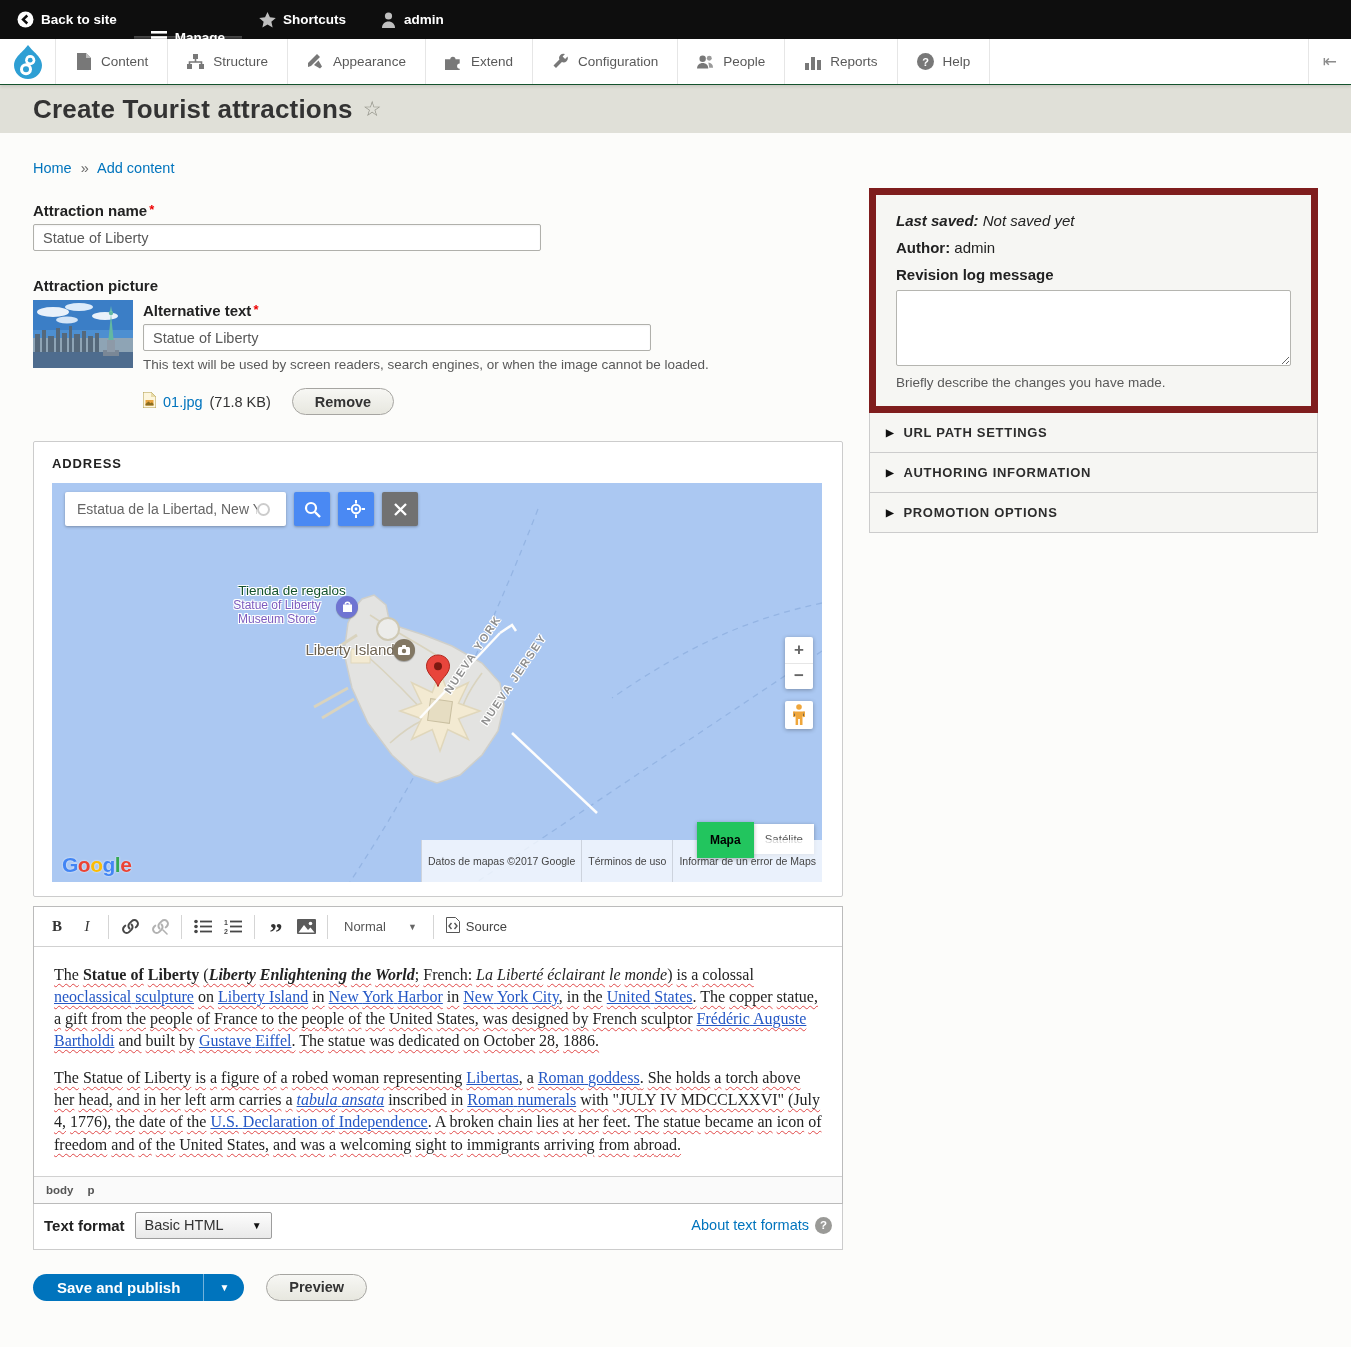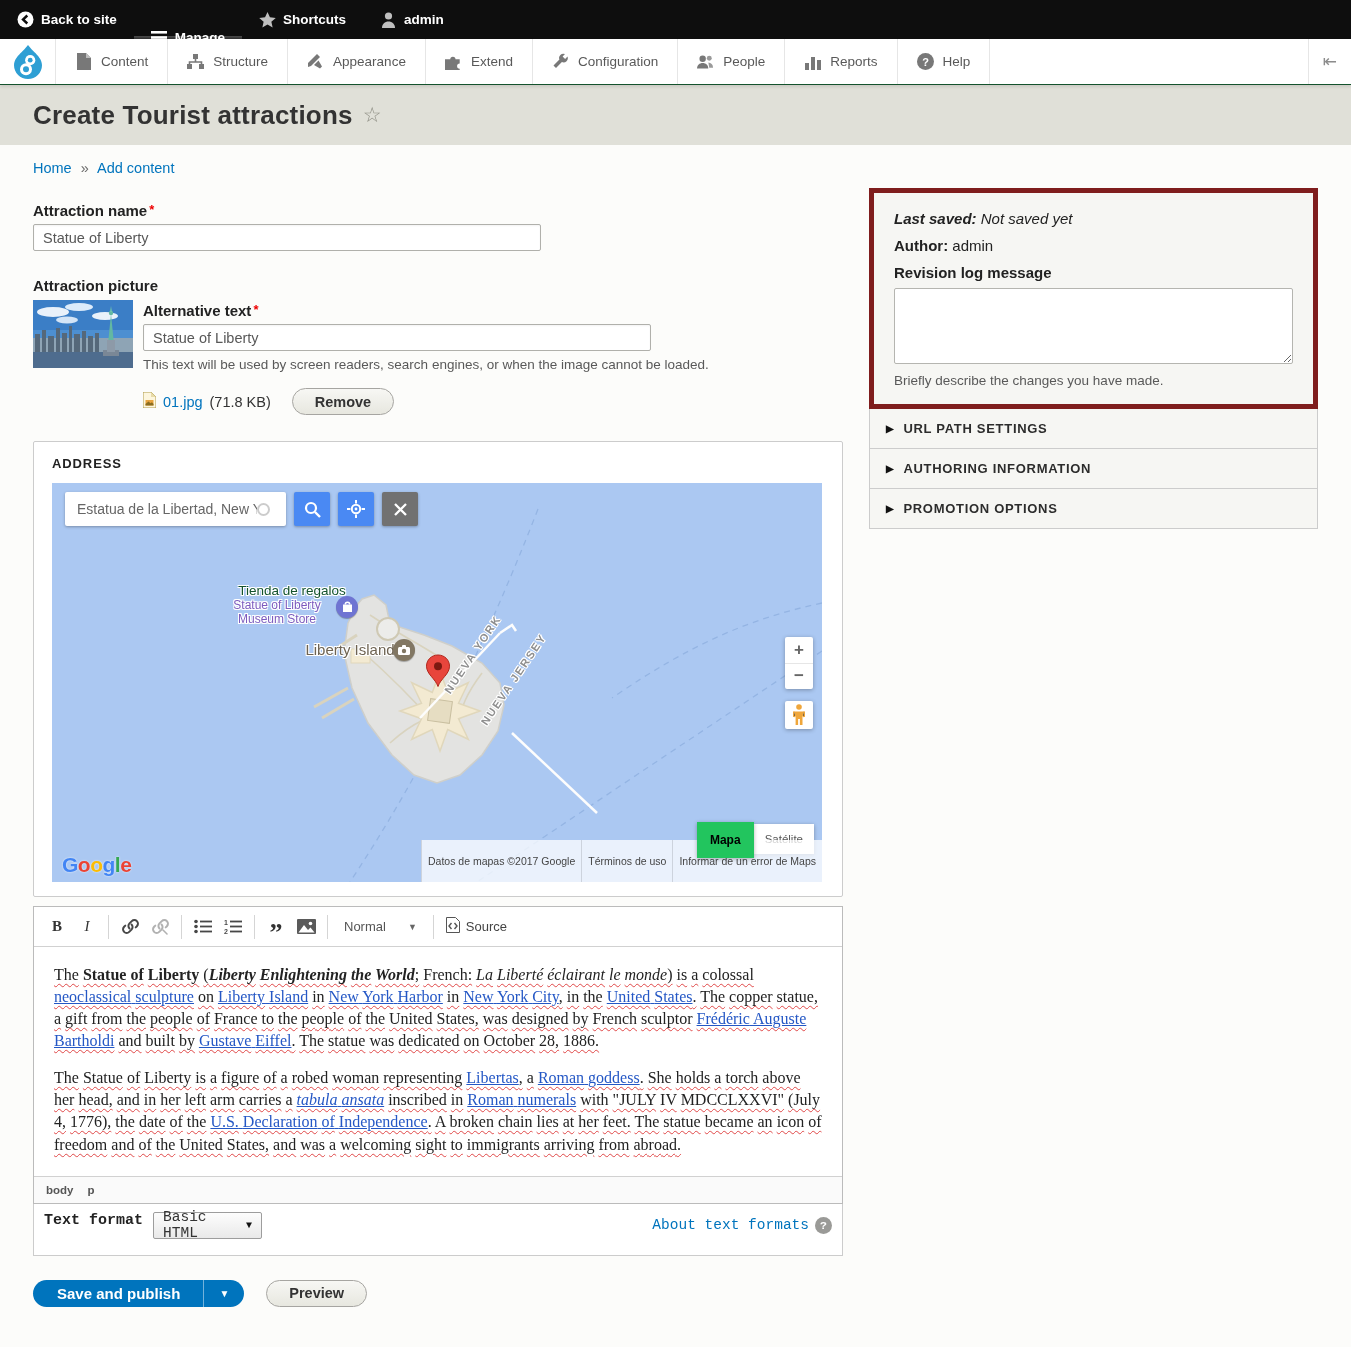--- a/index.html
+++ b/index.html
@@ -13,21 +13,21 @@
   .abicon { display:inline-flex; width:17px; height:17px; align-items:center; justify-content:center; }
 
   
   .toolbar { position:absolute; left:0; top:39px; width:1351px; height:46px; background:#fff; border-bottom:1px solid #14532d; display:flex; z-index:29; box-shadow:0 2px 3px rgba(0,0,0,.1); }
   .logocell { width:56px; display:flex; align-items:center; justify-content:center; border-right:1px solid #e6e6e6; }
   .tbitem { display:flex; align-items:center; gap:9px; padding:0 19px; font-size:13.5px; color:#595959; border-right:1px solid #e6e6e6; cursor:pointer; background:#fff; }
   .tbicon { width:17px; height:17px; display:inline-flex; align-items:center; justify-content:center; }
   .tb-collapse { margin-left:auto; display:flex; align-items:center; padding:0 14px; color:#8c8c8c; font-size:17px; border-left:1px solid #e6e6e6; cursor:pointer; }
 
   
-  .titleband { position:absolute; left:0; top:85px; width:1351px; height:60px; background:#e0e0d8; display:flex; align-items:center; }
+  .titleband { position:absolute; left:0; top:85px; width:1351px; height:48px; background:#e0e0d8; display:flex; align-items:center; }
   .pagetitle { font-size:26px; font-weight:bold; color:#333; margin-left:33px; letter-spacing:.2px; }
   .fav-star { color:#8f8f85; font-size:21px; margin-left:10px; cursor:pointer; font-weight:normal; }
 
   
   .main { position:absolute; left:33px; top:145px; width:810px; }
   .breadcrumb { margin-top:15px; font-size:14.5px; color:#6b6b6b; }
   .breadcrumb a { color:#0074bd; text-decoration:none; cursor:pointer; }
   .bc-sep { margin:0 5px; }
 
   .flabel { font-size:15px; font-weight:bold; color:#222; margin-top:26px; margin-bottom:5px; }
@@ -99,37 +99,37 @@
   .ck-format .arrow { font-size:9px; color:#666; }
   .ck-source { display:flex; align-items:center; gap:6px; font-size:13px; color:#444; cursor:pointer; padding:0 6px; }
 
   .ckcontent { padding:2px 20px 20px 20px; min-height:210px; font-family:"Liberation Serif",serif; font-size:16px; line-height:1.38; color:#222; cursor:text; }
   .ckcontent p { margin-top:15px; }
   .ckcontent a { color:#2457c5; text-decoration:underline; cursor:pointer; }
   .sq { text-decoration-line:underline; text-decoration-style:wavy; text-decoration-color:#e04848; text-decoration-thickness:1px; text-underline-offset:3px; }
   .ckpath { border-top:1px solid #d1d1d1; background:#fafafa; font-size:11.5px; font-weight:bold; color:#555; padding:7px 12px; display:flex; gap:14px; }
   .ckpath span { cursor:pointer; }
 
-  .filterrow { width:810px; border:1px solid #ccc; border-top:none; background:#fff; display:flex; padding:8px 10px 16px 10px;font-family:Liberation Mono, monospace; }
+  .filterrow { width:810px; border:1px solid #ccc; border-top:none; background:#fff; display:flex; align-items:center; padding:8px 10px 10px 10px; }
   .filterrow .fl { font-size:15px; font-weight:bold; color:#222; }
-  .select { margin-left:10px; width:109px; height:27px; border:1px solid #9d9d9d; border-radius:2px; background:linear-gradient(#fdfdfd,#e9e9e9); display:flex; align-items:center; justify-content:space-between; padding:0 9px; font-size:14.5px; color:#333; cursor:pointer; }
+  .select { margin-left:10px; width:137px; height:27px; border:1px solid #9d9d9d; border-radius:2px; background:linear-gradient(#fdfdfd,#e9e9e9); display:flex; align-items:center; justify-content:space-between; padding:0 9px; font-size:14.5px; color:#333; cursor:pointer; }
   .select .arrow { font-size:10px; color:#111; }
   .about { margin-left:auto; display:flex; align-items:center; gap:6px; }
   .about a { color:#0074bd; font-size:14.5px; text-decoration:none; cursor:pointer; }
   .qmark { width:17px; height:17px; border-radius:50%; background:#9a9a97; color:#fff; font-size:11.5px; font-weight:bold; display:flex; align-items:center; justify-content:center; cursor:pointer; }
 
   .actions { margin-top:24px; display:flex; align-items:center; }
   .btn-save { display:flex; align-items:stretch; background:#0074bd; border-radius:20em; height:27px; color:#fff; font-weight:bold; font-size:15px; cursor:pointer; overflow:hidden; }
   .btn-save .lbl { display:flex; align-items:center; padding:0 23px 0 24px; }
   .btn-save .drop { display:flex; align-items:center; padding:0 15px; border-left:1px solid rgba(255,255,255,.45); font-size:10px; }
   .btn-preview { margin-left:22px; }
 
   
   .sidebar { position:absolute; left:869px; top:188px; width:449px; }
-  .meta-panel { border:5px solid #7f1d1d; background:#f6f6f3; padding:17px 20px 16px 20px; }
+  .meta-panel { border:7px solid #7f1d1d; background:#f6f6f3; padding:17px 20px 16px 20px; }
   .meta-line { font-size:15px; margin-bottom:10px; color:#222; }
   .meta-line .k { font-weight:bold; }
   .italic { font-style:italic; }
   .revlabel { font-size:15px; font-weight:bold; color:#222; margin-top:4px; margin-bottom:7px; }
   textarea.rev { width:100%; height:76px; border:1px solid #b5b5b0; border-radius:2px; background:#fff; resize:vertical; font-family:"Liberation Sans",sans-serif; }
   .meta-panel .help { margin-top:5px; }
   .side-section { border:1px solid #ccc; border-top:none; background:#f6f6f3; height:40px; display:flex; align-items:center; padding:0 16px; font-size:13px; font-weight:bold; letter-spacing:.7px; color:#2c2c2c; cursor:pointer; }
   .side-section:first-of-type { border-top:1px solid #ccc; margin-top:17px; }
   .tri { font-size:10px; margin-right:9px; color:#111; }
 </style>

